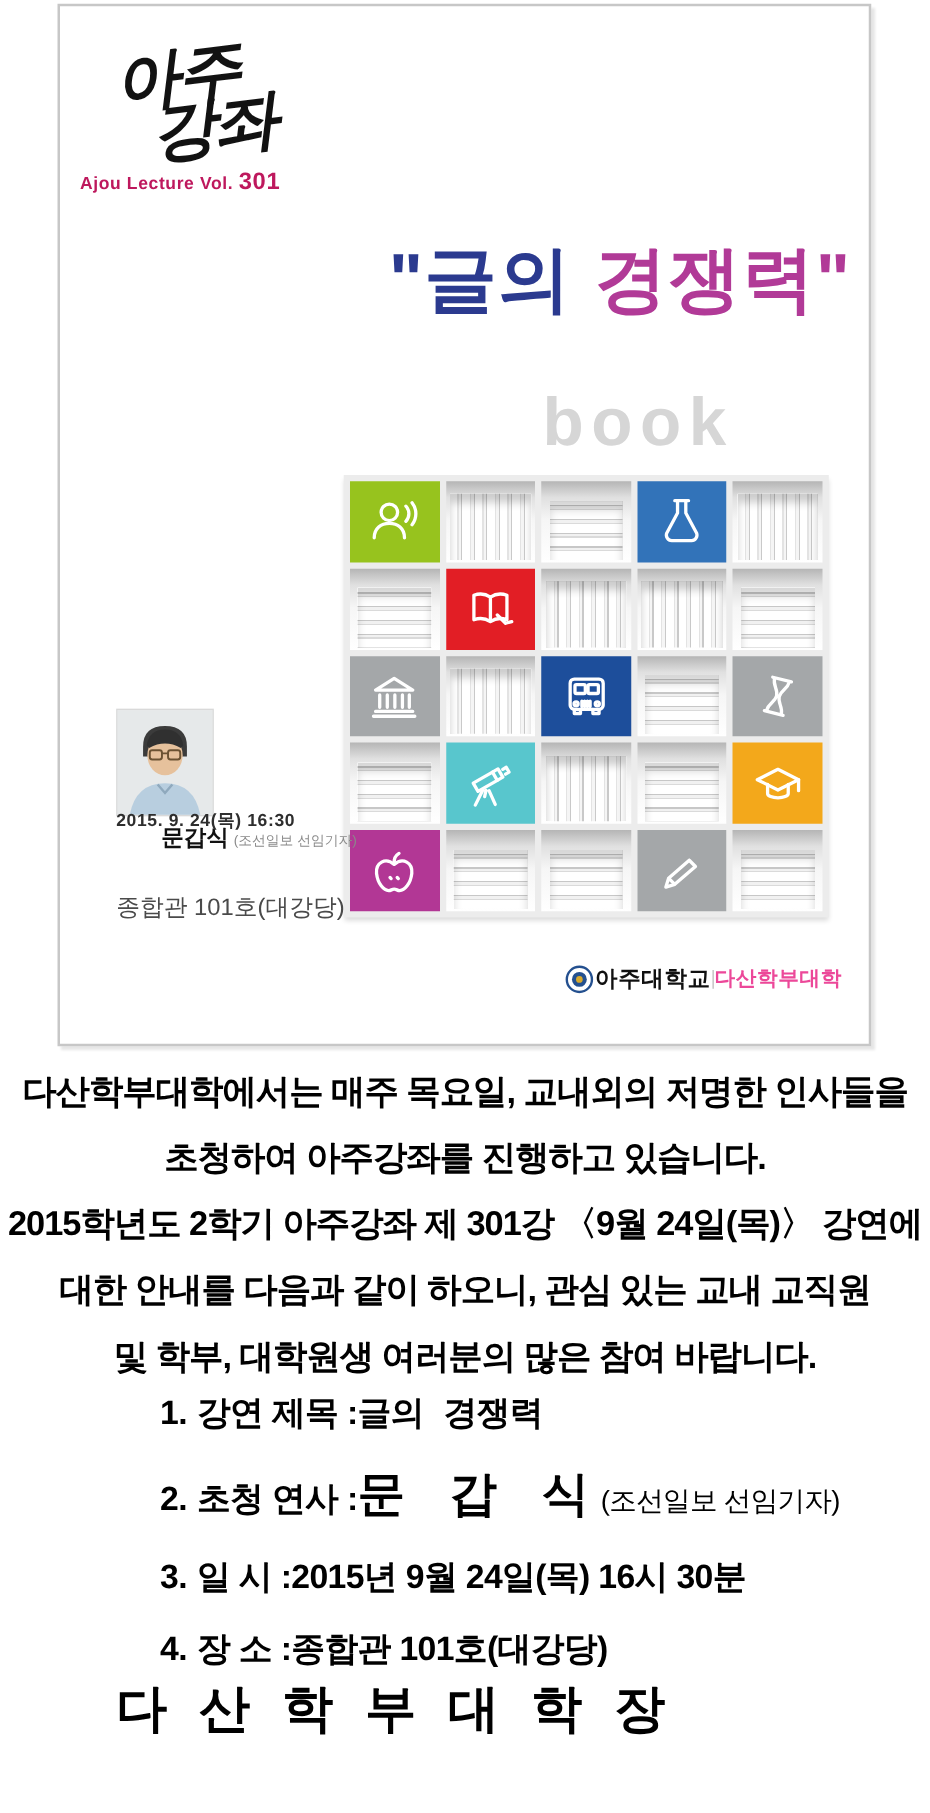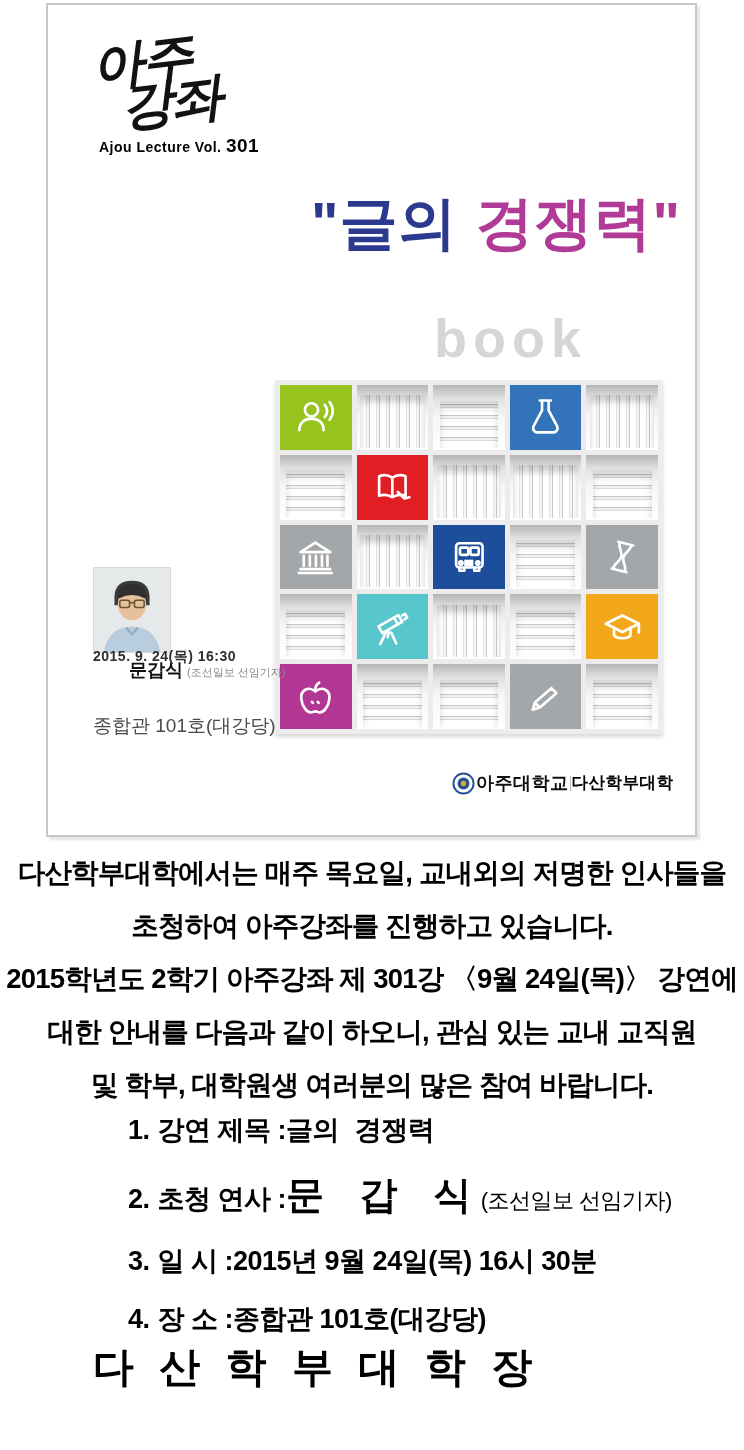--- a/index.html
+++ b/index.html
@@ -10,21 +10,21 @@
   
   .card { position:absolute; left:46px; top:3px; width:651px; height:834px;
           background:#fff; border:2px solid #c7c7c7;
           box-shadow:3px 3px 2px rgba(0,0,0,0.10); }
 
   .logo-block { position:absolute; left:46px; top:34px; color:#121212;
                 font-weight:900; font-style:italic; transform:rotate(-7deg);
                 font-size:52px; line-height:0.82; letter-spacing:-2px; }
   .logo-line2 { display:block; margin-left:24px; }
   .lecture-vol { position:absolute; left:16px; top:130px; width:230px;
-                 font-size:14px; font-weight:600; color:#000000; letter-spacing:0.5px; text-align:center; }
+                 font-size:14px; font-weight:600; color:#be185d; letter-spacing:0.5px; text-align:left; }
   .lecture-vol .vol-num { font-size:19px; font-weight:700; }
 
   .main-title { position:absolute; right:14px; top:180px; font-size:58px; font-weight:800;
                 letter-spacing:1px; white-space:nowrap; }
   .t-blue { color:#2b3a8f; }
   .t-magenta { color:#b13a97; margin-left:18px; }
 
   .book-word { position:absolute; left:386px; top:306px; font-size:54px; font-weight:800;
                color:#d6d6d6; letter-spacing:6px; line-height:1; }
 
@@ -53,21 +53,21 @@
   .speaker-datetime { position:absolute; left:45px; top:643px; font-size:14px; font-weight:800;
                       color:#2e2e2e; letter-spacing:0.5px; white-space:nowrap; }
   .speaker-location { position:absolute; left:45px; top:708px; font-size:19px; font-weight:500;
                       color:#4a4a4a; white-space:nowrap; }
 
   
   .univ { position:absolute; left:404px; top:766px; display:flex; align-items:center; gap:1px; }
   .emblem { width:23px; height:23px; }
   .univ-name { font-size:18px; font-weight:800; color:#101010; letter-spacing:0.5px; }
   .univ-divider { width:1px; height:15px; background:#b9b9b9; }
-  .univ-college { font-size:16.5px; font-weight:600; color:#000000; letter-spacing:0.5px;text-align:right; }
+  .univ-college { font-size:16.5px; font-weight:600; color:#ec4899; letter-spacing:0.5px;text-align:right; }
 
   
   .intro { position:absolute; left:0; top:846px; width:744px; text-align:center;
            font-size:27.5px; font-weight:600; line-height:53px; color:#000; letter-spacing:-0.8px; }
   .list { position:absolute; left:128px; top:1112px; font-size:27px; font-weight:600; color:#000; }
   .list-row { display:flex; align-items:baseline; margin-bottom:22px; letter-spacing:-0.5px; white-space:nowrap; }
   .list-no { margin-right:8px; }
   .list-label { margin-right:0; }
   .val-bold { font-weight:800;font-family:Liberation Mono, monospace; }
   .val-name { font-size:38px; font-weight:700; word-spacing:26px; margin-right:10px; }

